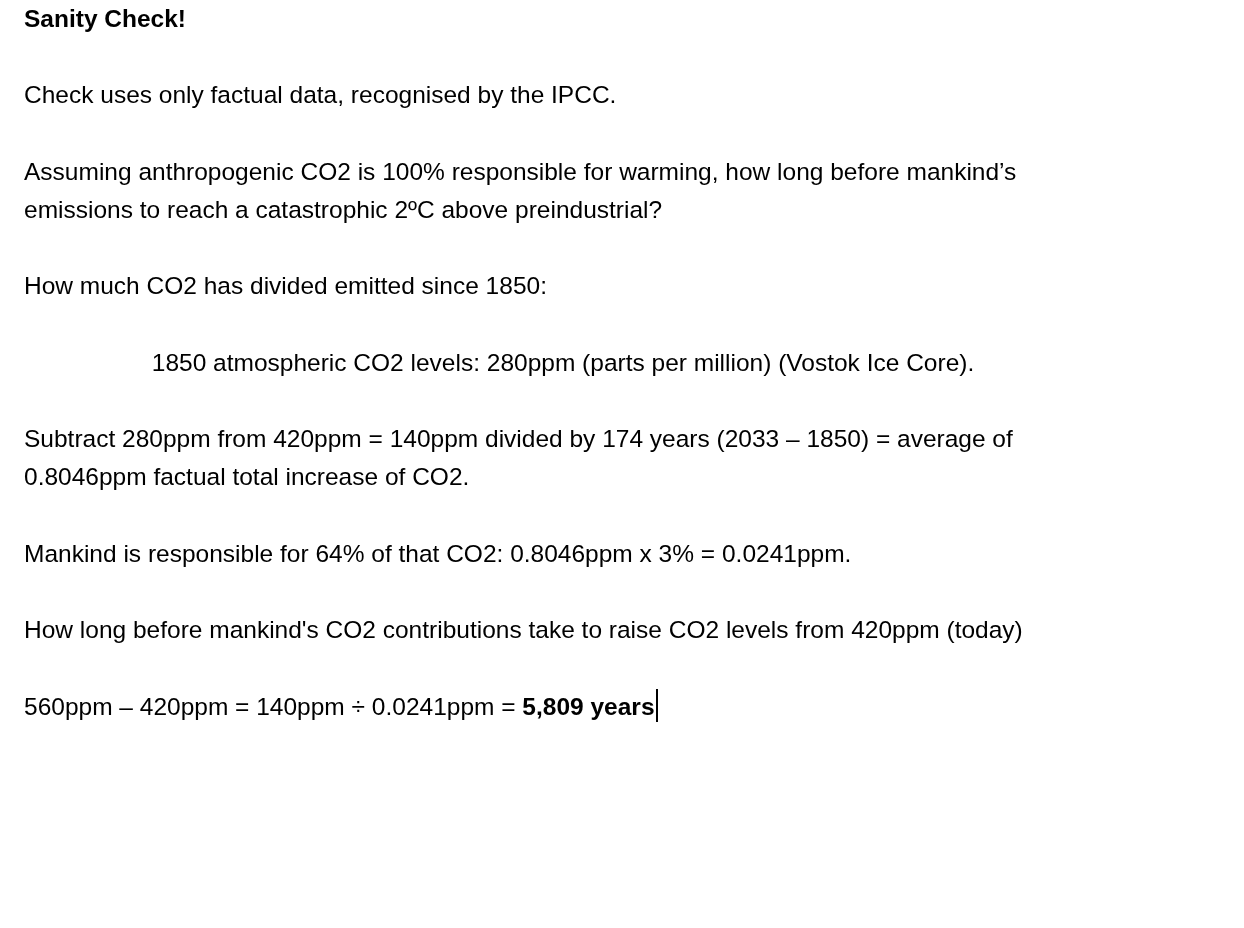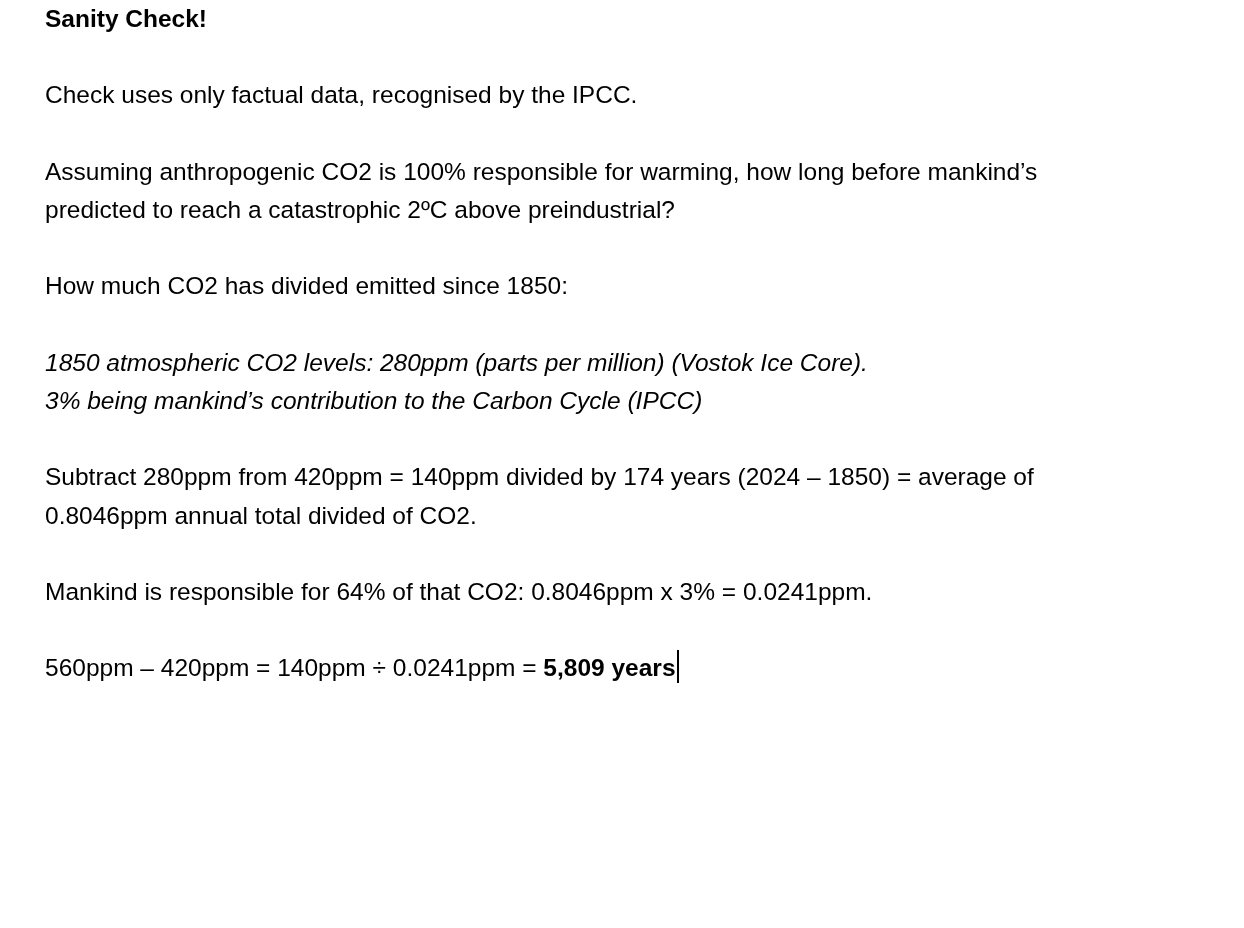--- a/index.html
+++ b/index.html
@@ -9,41 +9,41 @@
   }
   body {
     width: 1244px;
     height: 928px;
     overflow: hidden;
   }
   .page {
     box-sizing: border-box;
     width: 1132px;
     height: 928px;
-    padding: 0 30px 0 45px;
+    padding: 0 30px 0 24px;
     font-family: "Liberation Sans", sans-serif;
     font-size: 24.5px;
     line-height: 38.2px;
     color: #000000;
     cursor: text;
   }
   .para {
     margin: 0 0 38.2px 0;
   }
   .para:last-child {
     margin-bottom: 4px;
   }
   .line {
     white-space: pre-wrap;
   }
   .bold {
     font-weight: 700;
   }
   .italic {
-    font-style: italic;
+    text-align: center;
   }
   .caret {
     display: inline-block;
     width: 2px;
     height: 33px;
     background: #000000;
     vertical-align: -7px;
     margin-left: 1px;
   }
 </style>
@@ -55,41 +55,41 @@
   <div class="para bold">
     <div class="line">Sanity Check!</div>
   </div>
 
   <div class="para">
     <div class="line">Check uses only factual data, recognised by the IPCC.</div>
   </div>
 
   <div class="para">
     <div class="line">Assuming anthropogenic CO2 is 100% responsible for warming, how long before mankind’s</div>
-    <div class="line">predicted to reach a catastrophic 2ºC above preindustrial?</div>
+    <div class="line">emissions to reach a catastrophic 2ºC above preindustrial?</div>
   </div>
 
   <div class="para">
     <div class="line">How much CO2 has divided emitted since 1850:</div>
   </div>
 
   <div class="para italic">
     <div class="line">1850 atmospheric CO2 levels: 280ppm (parts per million) (Vostok Ice Core).</div>
-    <div class="line">3% being mankind’s contribution to the Carbon Cycle (IPCC)</div>
   </div>
 
   <div class="para">
-    <div class="line">Subtract 280ppm from 420ppm = 140ppm divided by 174 years (2024 – 1850) = average of</div>
-    <div class="line">0.8046ppm annual total divided of CO2.</div>
+    <div class="line">Subtract 280ppm from 420ppm = 140ppm divided by 174 years (2033 – 1850) = average of</div>
+    <div class="line">0.8046ppm factual total increase of CO2.</div>
   </div>
 
   <div class="para">
     <div class="line">Mankind is responsible for 64% of that CO2: 0.8046ppm x 3% = 0.0241ppm.</div>
   </div>
 
   <div class="para">
+    <div class="line">How long before mankind's CO2 contributions take to raise CO2 levels from 420ppm (today)</div>
   </div>
 
   <div class="para">
     <div class="line"><span>560ppm – 420ppm = 140ppm ÷ 0.0241ppm = </span><span class="bold">5,809 years</span><span class="caret"></span></div>
   </div>
 
 </div>
 
 </body></html>

